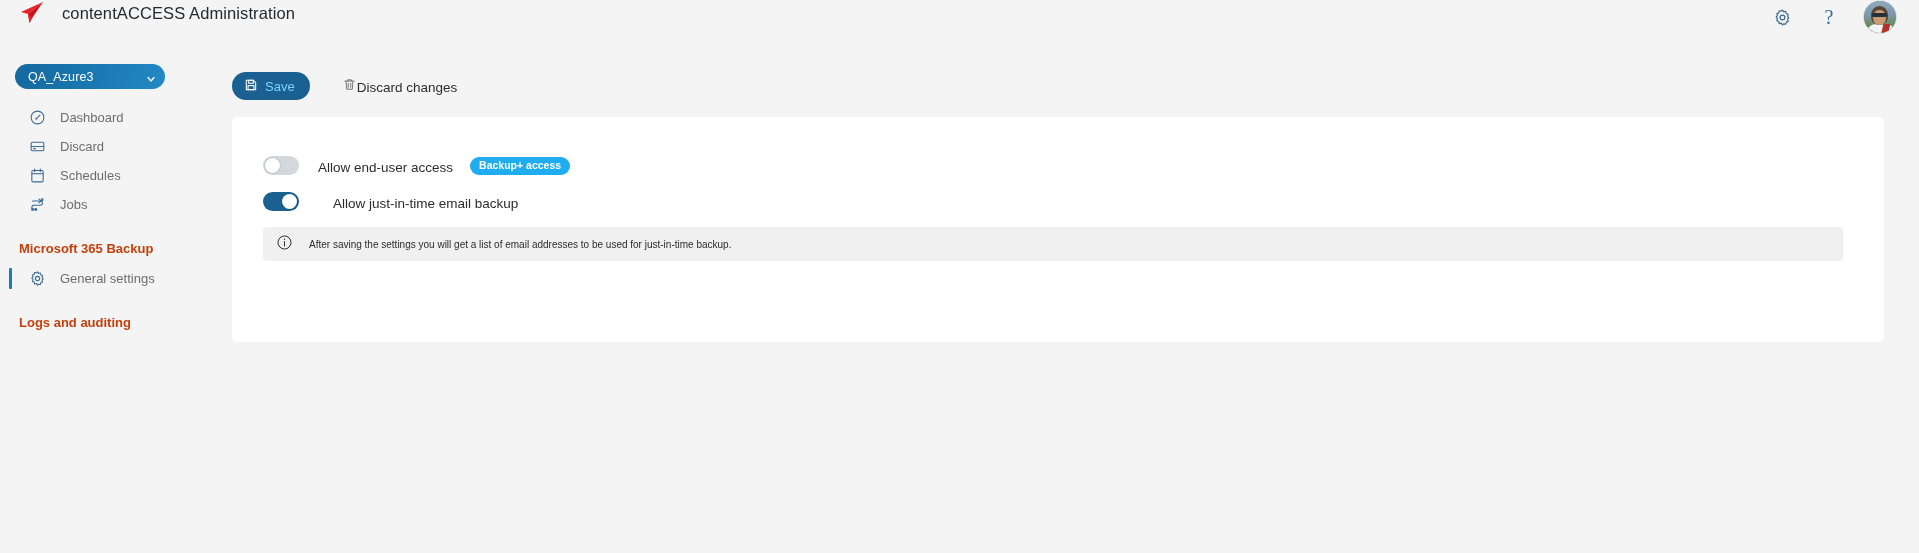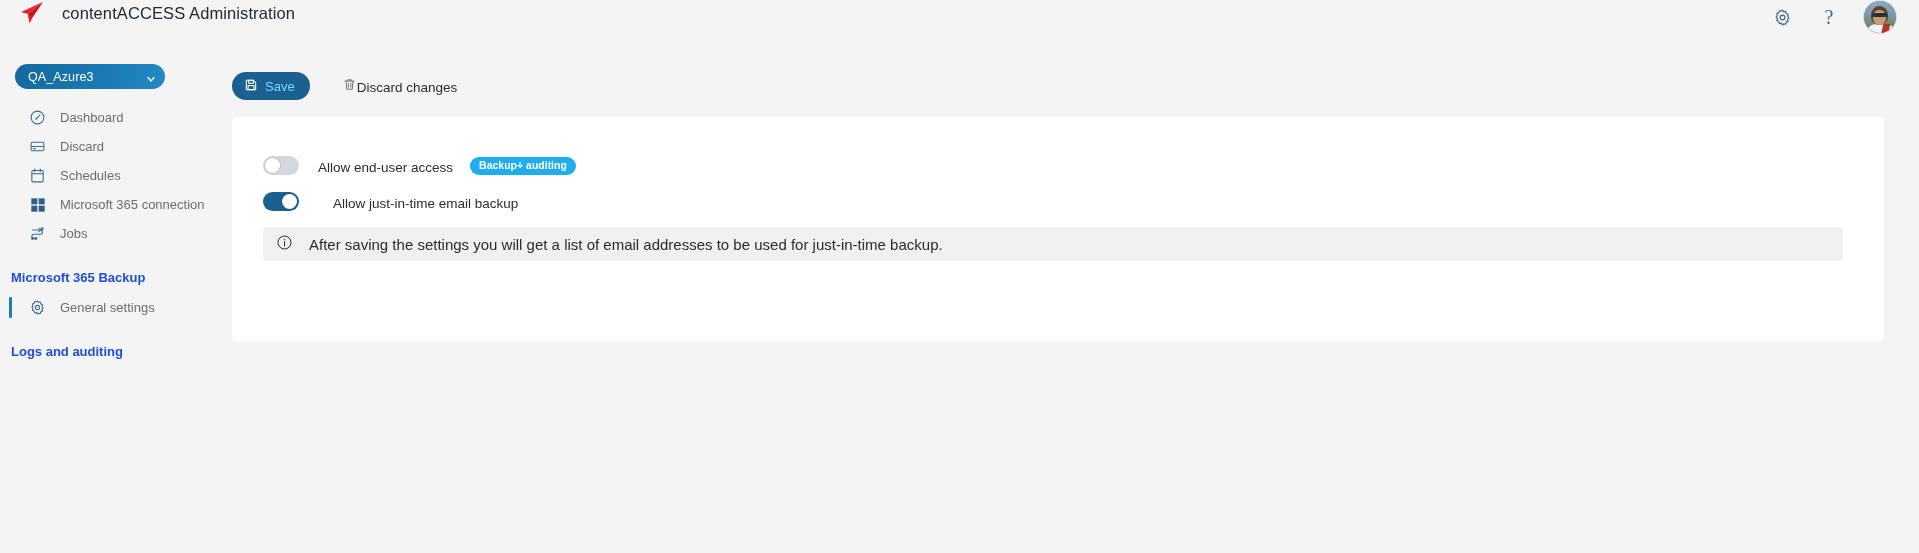--- a/index.html
+++ b/index.html
@@ -123,22 +123,22 @@
     content: "";
     position: absolute;
     left: 9px; top: 4px;
     width: 3px; height: 21px;
     background: #1b7db8;
     border-radius: 1px;
   }
   .nav-group {
     font-size: 13px;
     font-weight: bold;
-    color: #1d4ed8;
-    padding-left: 11px;
+    color: #c2410c;
+    padding-left: 19px;
     margin-top: 22px;
     margin-bottom: 8px;
   }
 
   
   .main {
     position: absolute;
     top: 55px; left: 230px;
     width: 1689px;
     height: 498px;
@@ -231,21 +231,21 @@
     width: 1580px;
     height: 34px;
     background: #f0f0f0;
     border-radius: 4px;
     display: flex;
     align-items: center;
     padding-left: 13px;
   }
   .info-banner .txt {
     margin-left: 16px;
-    font-size: 15px;
+    font-size: 10px;
     color: #2c2c2c;
   }
 </style>
 </head>
 <body>
 
 <div class="header">
   <div class="brand">
     <span class="brand-logo">
       <svg width="26" height="24" viewBox="0 0 26 24">
@@ -318,31 +318,20 @@
         <svg width="17" height="17" viewBox="0 0 24 24" fill="none" stroke="#3b6a93" stroke-width="1.5">
           <rect x="4" y="5" width="16" height="16" rx="1.6"></rect>
           <line x1="4" y1="9.5" x2="20" y2="9.5"></line>
           <line x1="8" y1="3" x2="8" y2="6.5" stroke-linecap="round"></line>
           <line x1="16" y1="3" x2="16" y2="6.5" stroke-linecap="round"></line>
         </svg>
       </span>
       <span class="lbl">Schedules</span>
     </div>
 
-    <div class="nav-item">
-      <span class="ic">
-        <svg width="16" height="16" viewBox="0 0 24 24">
-          <rect x="2" y="2" width="9" height="9" fill="#2f5f86"></rect>
-          <rect x="13" y="2" width="9" height="9" fill="#2f5f86"></rect>
-          <rect x="2" y="13" width="9" height="9" fill="#2f5f86"></rect>
-          <rect x="13" y="13" width="9" height="9" fill="#2f5f86"></rect>
-        </svg>
-      </span>
-      <span class="lbl">Microsoft 365 connection</span>
-    </div>
 
     <div class="nav-item">
       <span class="ic">
         <svg width="17" height="17" viewBox="0 0 24 24" fill="none" stroke="#3b6a93" stroke-width="1.5">
           <path d="M5 7h11a3 3 0 0 1 0 6H7a3 3 0 0 0 0 6h4" stroke-linecap="round"></path>
           <polyline points="14 4.5 17 7 14 9.5" stroke-linecap="round" stroke-linejoin="round"></polyline>
           <circle cx="18.6" cy="5.2" r="1.3"></circle>
           <circle cx="5" cy="19" r="1.3"></circle>
           <circle cx="9.6" cy="19" r="1.3"></circle>
         </svg>
@@ -399,21 +388,21 @@
   </div>
 
   <div class="card">
     <div class="card-body">
 
       <div class="setting-row">
         <span class="toggle">
           <span class="knob"></span>
         </span>
         <span class="setting-label">Allow end-user access</span>
-        <span class="badge">Backup+ auditing</span>
+        <span class="badge">Backup+ access</span>
       </div>
 
       <div class="setting-row">
         <span class="toggle on">
           <span class="knob"></span>
         </span>
         <span class="setting-label">Allow just-in-time email backup</span>
       </div>
 
       <div class="info-banner">

